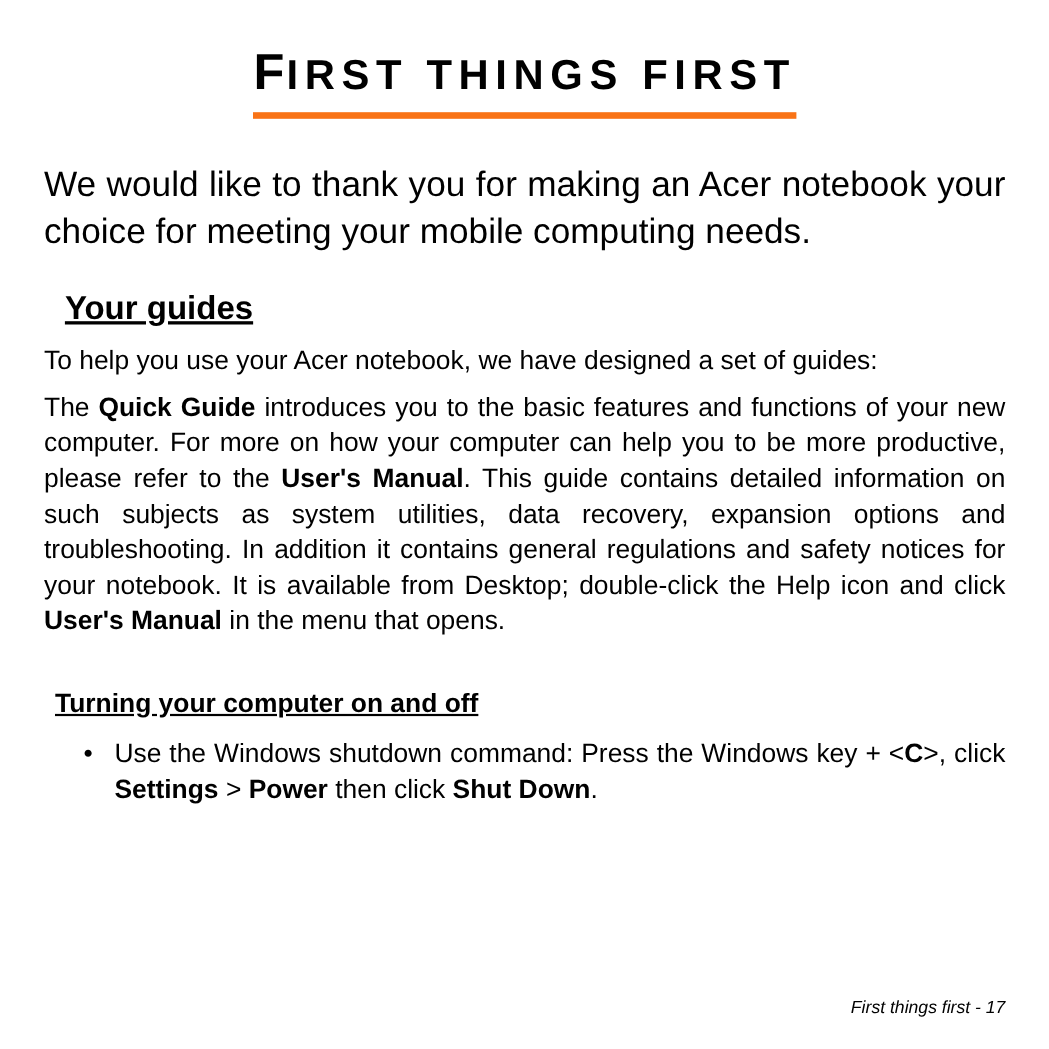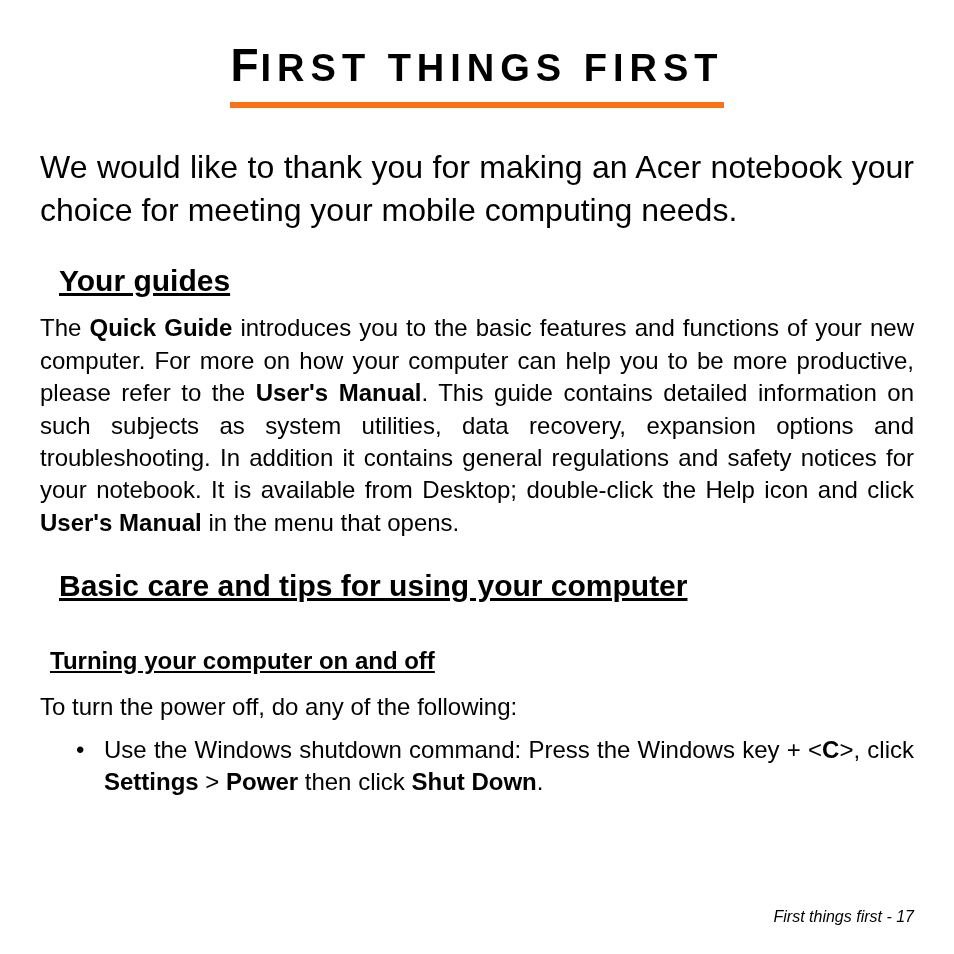--- a/index.html
+++ b/index.html
@@ -96,25 +96,24 @@
 <body>
 
 <div class="title-wrapper">
   <h1><span class="first-letter">F</span><span>IRST THINGS FIRST</span></h1>
 </div>
 
 <p class="intro">We would like to thank you for making an Acer notebook your choice for meeting your mobile computing needs.</p>
 
 <div class="section">
   <h2>Your guides</h2>
+  <p class="body-text">To help you use your Acer notebook, we have designed a set of guides:</p>
   <p class="body-text"><span>The </span><span class="bold">Quick Guide</span><span> introduces you to the basic features and functions of your new computer. For more on how your computer can help you to be more productive, please refer to the </span><span class="bold">User's Manual</span><span>. This guide contains detailed information on such subjects as system utilities, data recovery, expansion options and troubleshooting. In addition it contains general regulations and safety notices for your notebook. It is available from Desktop; double-click the Help icon and click </span><span class="bold">User's Manual</span><span> in the menu that opens.</span></p>
 </div>
 
 <div class="section">
-  <h2>Basic care and tips for using your computer</h2>
   <h3>Turning your computer on and off</h3>
-  <p class="body-text">To turn the power off, do any of the following:</p>
   <ul>
     <li><span>Use the Windows shutdown command: Press the </span><span class="italic">Windows key</span><span> + &lt;</span><span class="bold">C</span><span>&gt;, click </span><span class="bold">Settings</span><span> &gt; </span><span class="bold">Power</span><span> then click </span><span class="bold">Shut Down</span><span>.</span></li>
   </ul>
 </div>
 
 <div class="footer">First things first -  17</div>
 
 </body></html>

